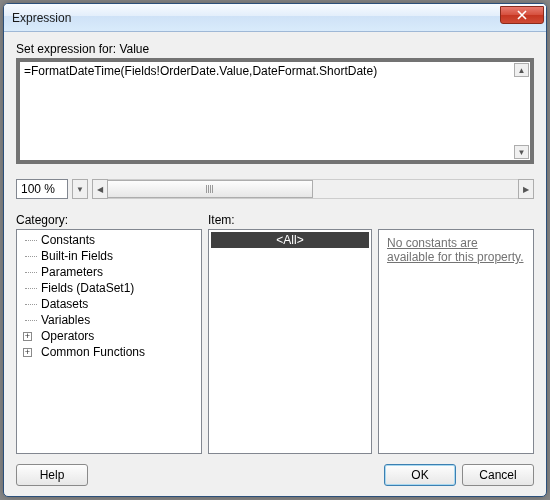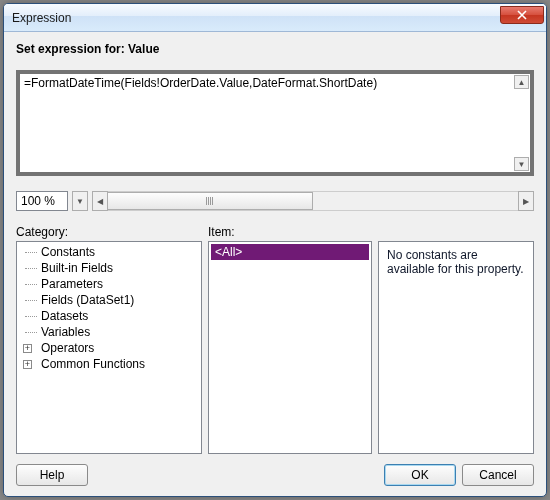--- a/index.html
+++ b/index.html
@@ -24,21 +24,21 @@
     width: 44px; height: 18px;
     background: linear-gradient(to bottom, #e87b6f 0%, #d6513f 48%, #c53420 49%, #cf4b36 100%);
     border: 1px solid #8a2b1c;
     border-radius: 0 0 3px 3px;
     margin-top: -6px;
     display: flex; align-items: center; justify-content: center;
     cursor: pointer;
   }
   .close-btn svg { width: 10px; height: 10px; }
   .body { flex: 1; padding: 10px 12px 10px 12px; display: flex; flex-direction: column; }
-  .label { color: #000; margin-bottom: 14px; font-weight: bold; }
+  .label { color: #000; margin-bottom: 2px; }
   .editor-wrap { border: 4px solid #737373; background: #fff; height: 106px; position: relative; }
   .editor {
     width: 100%; height: 100%; border: none; resize: none; padding: 2px 16px 2px 4px;
     font-family: "Segoe UI", Tahoma, sans-serif; font-size: 12px; outline: none;
     overflow: hidden;
   }
   .editor-scroll-up, .editor-scroll-down {
     position: absolute; right: 1px; width: 15px; height: 14px;
     background: #f0f0f0; border: 1px solid #adadad;
     display: flex; align-items: center; justify-content: center;
@@ -95,23 +95,23 @@
     width: 12px; border-bottom: 1px dotted #9a9a9a; height: 0; margin-left: 2px;
   }
   .tree-node .expander {
     width: 9px; height: 9px; border: 1px solid #8a8a8a; background: #fff;
     display: flex; align-items: center; justify-content: center;
     font-size: 9px; line-height: 1; color: #333; margin-right: 4px;
     cursor: pointer;
   }
   .tree-node .node-label { cursor: pointer; }
   .item-sel {
-    background: #701a75; color: #fff; padding: 1px 4px; display: block;
-  }
-  .desc-text { padding: 4px 6px; color: #0f172a; }
+    background: #404040; color: #fff; padding: 1px 4px; display: block; text-align: center;
+  }
+  .desc-text { padding: 4px 6px; color: #737373; text-decoration: underline; }
   .footer { display: flex; align-items: center; padding-top: 10px; gap: 6px; }
   .footer .spacer { flex: 1; }
   .btn {
     min-width: 72px; height: 22px; border: 1px solid #8a8a8a; border-radius: 3px;
     background: linear-gradient(to bottom, #fdfdfd, #e7e7e7);
     display: flex; align-items: center; justify-content: center;
     font-size: 12px; cursor: pointer; padding: 0 12px;
   }
   .btn.default {
     border: 1px solid #3c7fb1;

